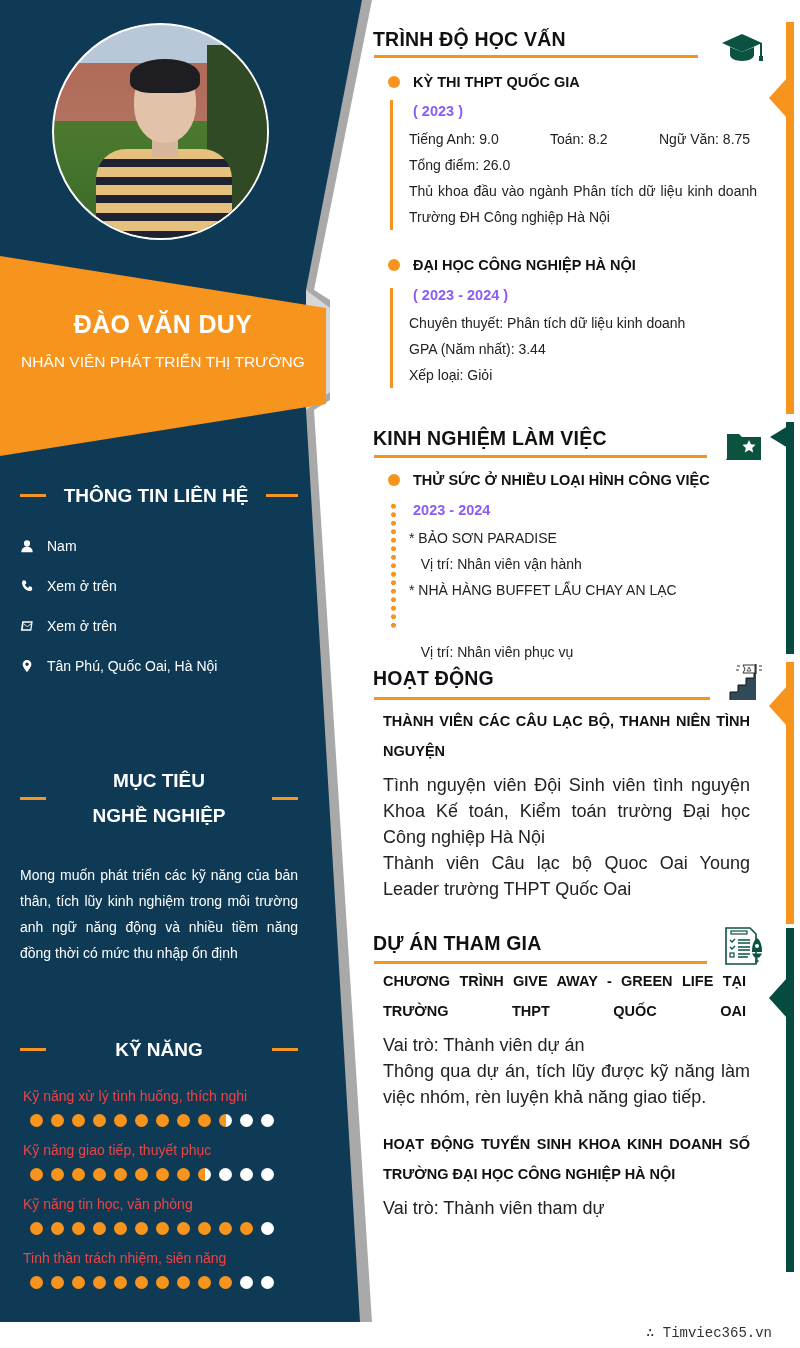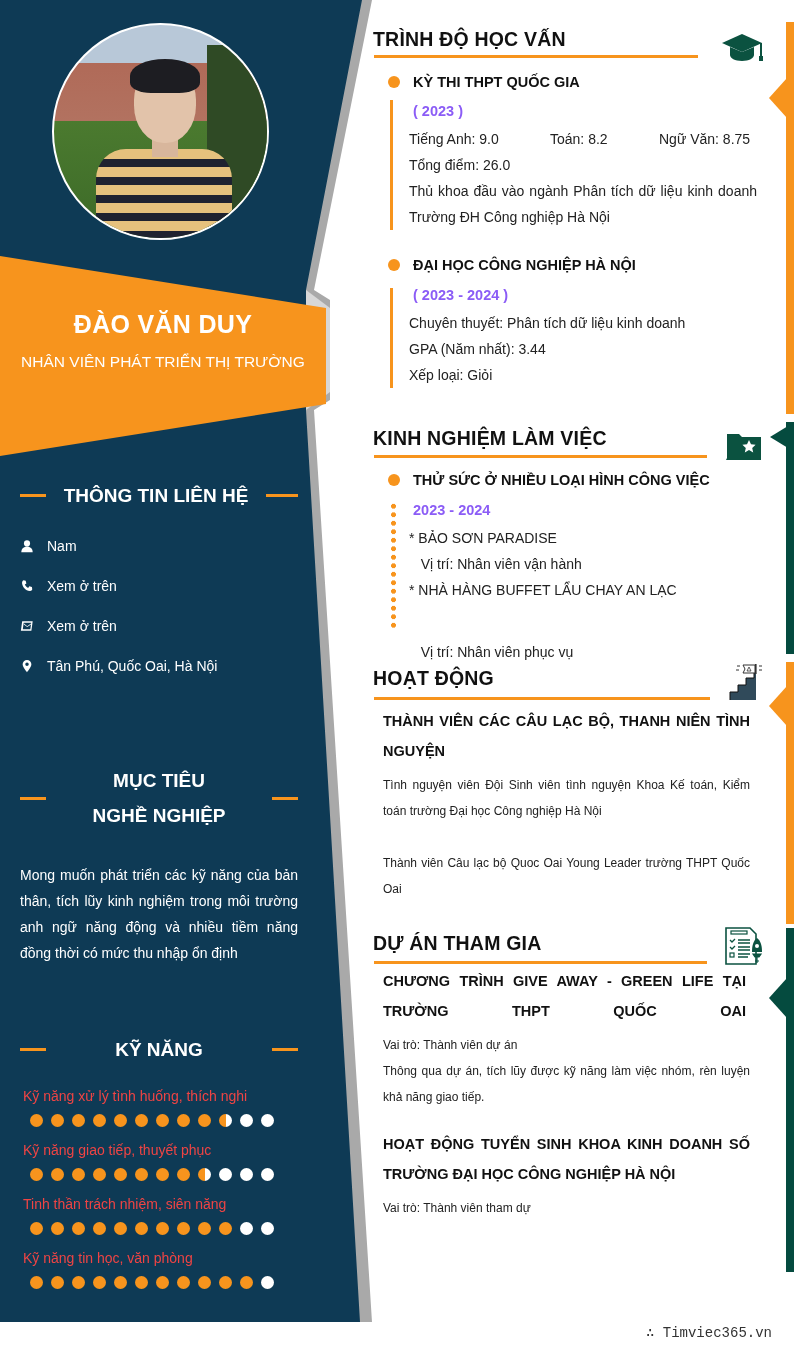--- a/index.html
+++ b/index.html
@@ -109,21 +109,21 @@
   .entry-line.just { width: 348px; text-align: justify; text-align-last: justify; }
 
   .score-row { position: absolute; left: 409px; top: 131px; width: 350px; font-size: 14px; color:#222; }
   .score-row span { position: absolute; top: 0; white-space: nowrap; }
 
   .block-title {
     position: absolute; left: 383px; width: 367px; font-size: 14.5px; font-weight: bold; color: #111;
     line-height: 30px; text-align: justify; text-align-last: left;
   }
   .block-text {
-    position: absolute; left: 383px; width: 367px; font-size: 12px; color: #222; line-height: 26px; text-align: justify;
+    position: absolute; left: 383px; width: 367px; font-size: 18px; color: #222; line-height: 26px; text-align: justify;
   }
 
   .footer-brand {
     position: absolute; right: 28px; top: 1324px; font-family: "Liberation Mono", "DejaVu Sans Mono", monospace;
     font-size: 14px; color: #333;
   }
 </style>
 </head>
 <body>
 
@@ -227,50 +227,50 @@
         <span class="dot full"></span>
         <span class="dot full"></span>
         <span class="dot full"></span>
         <span class="dot half"></span>
         <span class="dot"></span>
         <span class="dot"></span>
         <span class="dot"></span>
       </div>
   </div>
   <div class="skill">
+    <div class="skill-name">Kỹ năng tin học, văn phòng</div>
+    <div class="dots">
+        <span class="dot full"></span>
+        <span class="dot full"></span>
+        <span class="dot full"></span>
+        <span class="dot full"></span>
+        <span class="dot full"></span>
+        <span class="dot full"></span>
+        <span class="dot full"></span>
+        <span class="dot full"></span>
+        <span class="dot full"></span>
+        <span class="dot full"></span>
+        <span class="dot full"></span>
+        <span class="dot"></span>
+      </div>
+  </div>
+  <div class="skill">
     <div class="skill-name">Tinh thần trách nhiệm, siên năng</div>
     <div class="dots">
         <span class="dot full"></span>
         <span class="dot full"></span>
         <span class="dot full"></span>
         <span class="dot full"></span>
         <span class="dot full"></span>
         <span class="dot full"></span>
         <span class="dot full"></span>
         <span class="dot full"></span>
         <span class="dot full"></span>
         <span class="dot full"></span>
         <span class="dot"></span>
-        <span class="dot"></span>
-      </div>
-  </div>
-  <div class="skill">
-    <div class="skill-name">Kỹ năng tin học, văn phòng</div>
-    <div class="dots">
-        <span class="dot full"></span>
-        <span class="dot full"></span>
-        <span class="dot full"></span>
-        <span class="dot full"></span>
-        <span class="dot full"></span>
-        <span class="dot full"></span>
-        <span class="dot full"></span>
-        <span class="dot full"></span>
-        <span class="dot full"></span>
-        <span class="dot full"></span>
-        <span class="dot full"></span>
         <span class="dot"></span>
       </div>
   </div>
 </div>
 
 <div class="strip orange" style="top:22px;height:392px;"></div>
 <div class="strip-tab orange" style="left:769px;top:78px;"></div>
 <div class="strip green" style="top:422px;height:232px;"></div>
 <div class="strip-tab green" style="left:770px;top:426px;height:22px;"></div>
 <div class="strip orange" style="top:662px;height:262px;"></div>

